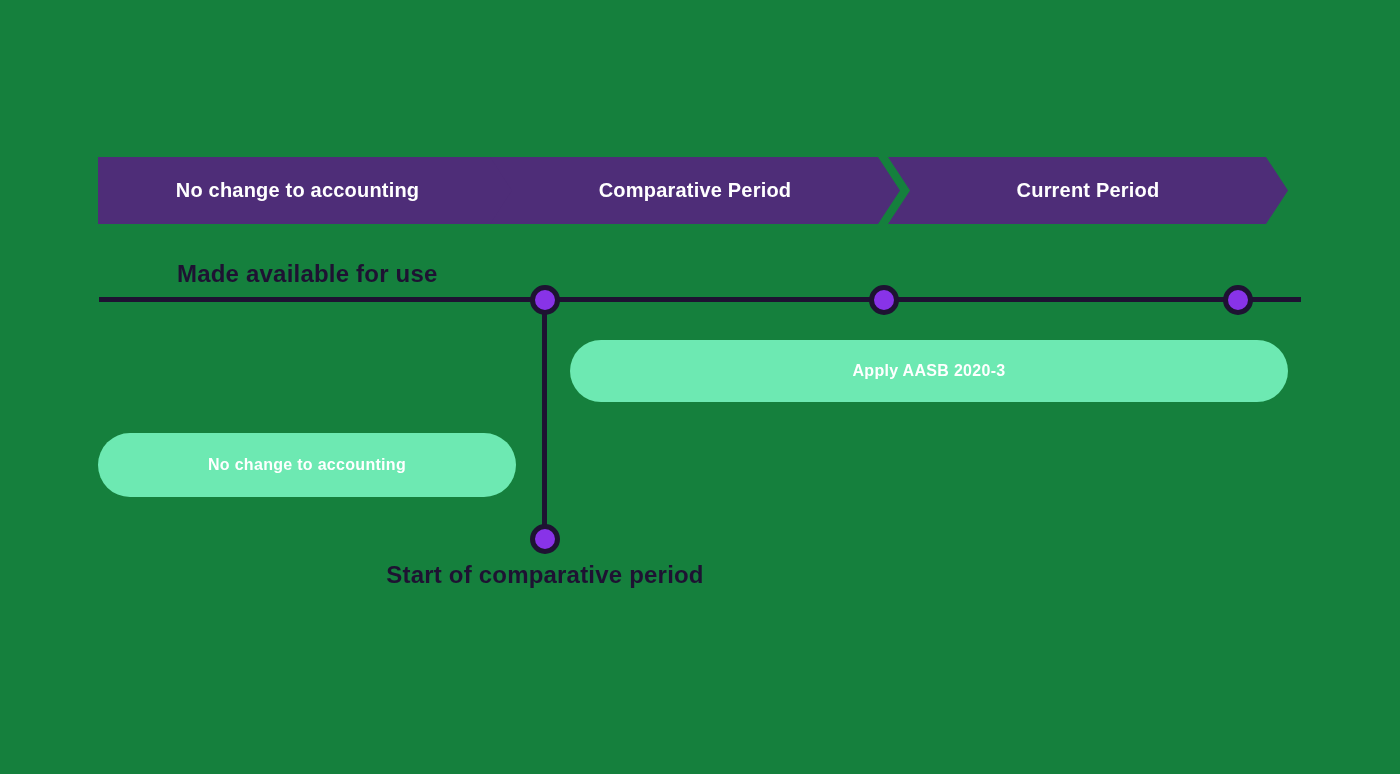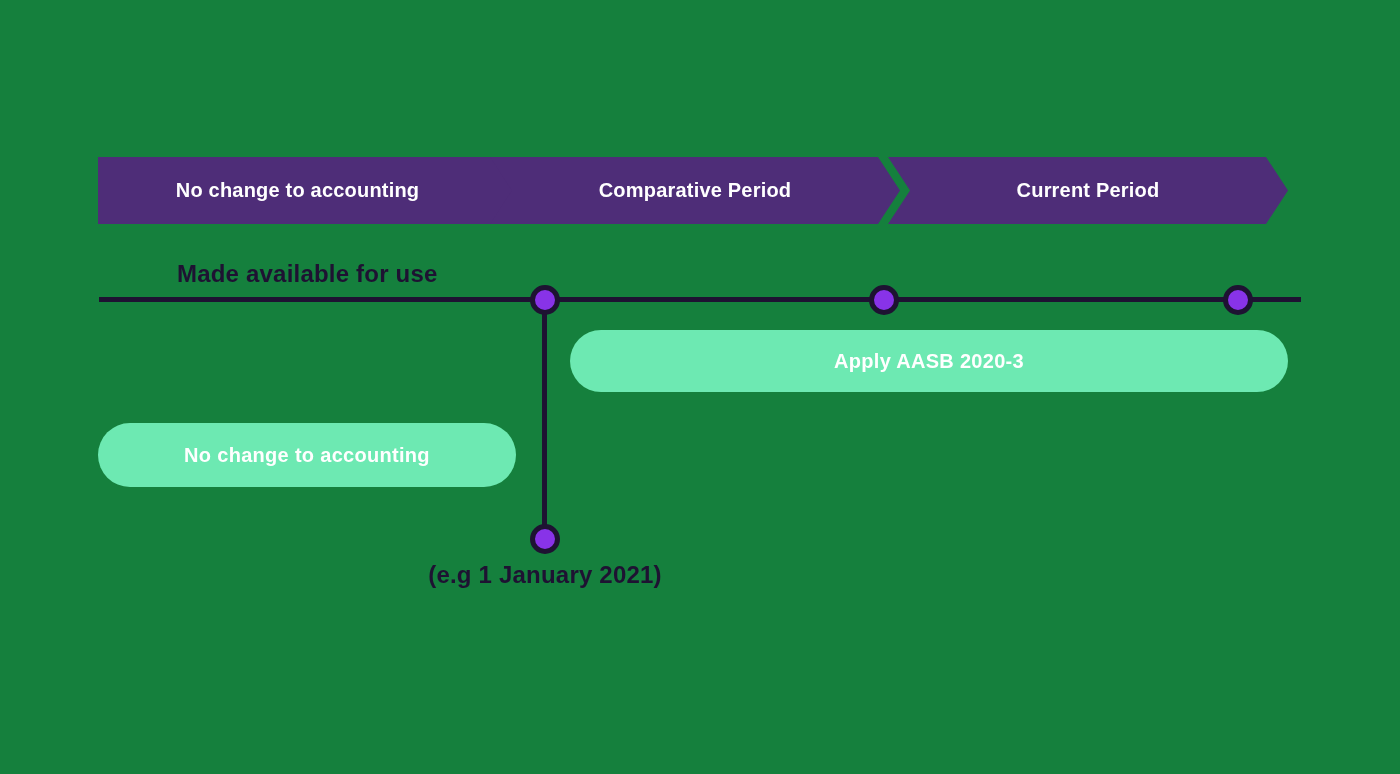--- a/index.html
+++ b/index.html
@@ -89,26 +89,27 @@
     text-align: center;
     line-height: 30px;
     white-space: normal;
   }
 
   
   .pill {
     position: absolute;
     background: #6DE9B2;
     color: #ffffff;
-    font-size: 20px;
+    font-size: 16px;
     font-weight: 700;
     letter-spacing: 0.3px;
     display: flex;
     align-items: center;
     justify-content: center;
+    margin-top: 10px;
   }
   .pill-apply {
     left: 570px;
     top: 330px;
     width: 718px;
     height: 62px;
     border-radius: 31px;
   }
   .pill-no-change {
     left: 98px;
@@ -145,16 +146,16 @@
   <div class="dot dot-start-comparative"></div>
 
   <div class="pill pill-apply">
     <span>Apply AASB 2020-3</span>
   </div>
   <div class="pill pill-no-change">
     <span>No change to accounting</span>
   </div>
 
   <div class="label label-start">
-    <div>(e.g 1 January 2021)</div>
+    <div>Start of comparative period</div>
   </div>
 
 </div>
 
 </body></html>

